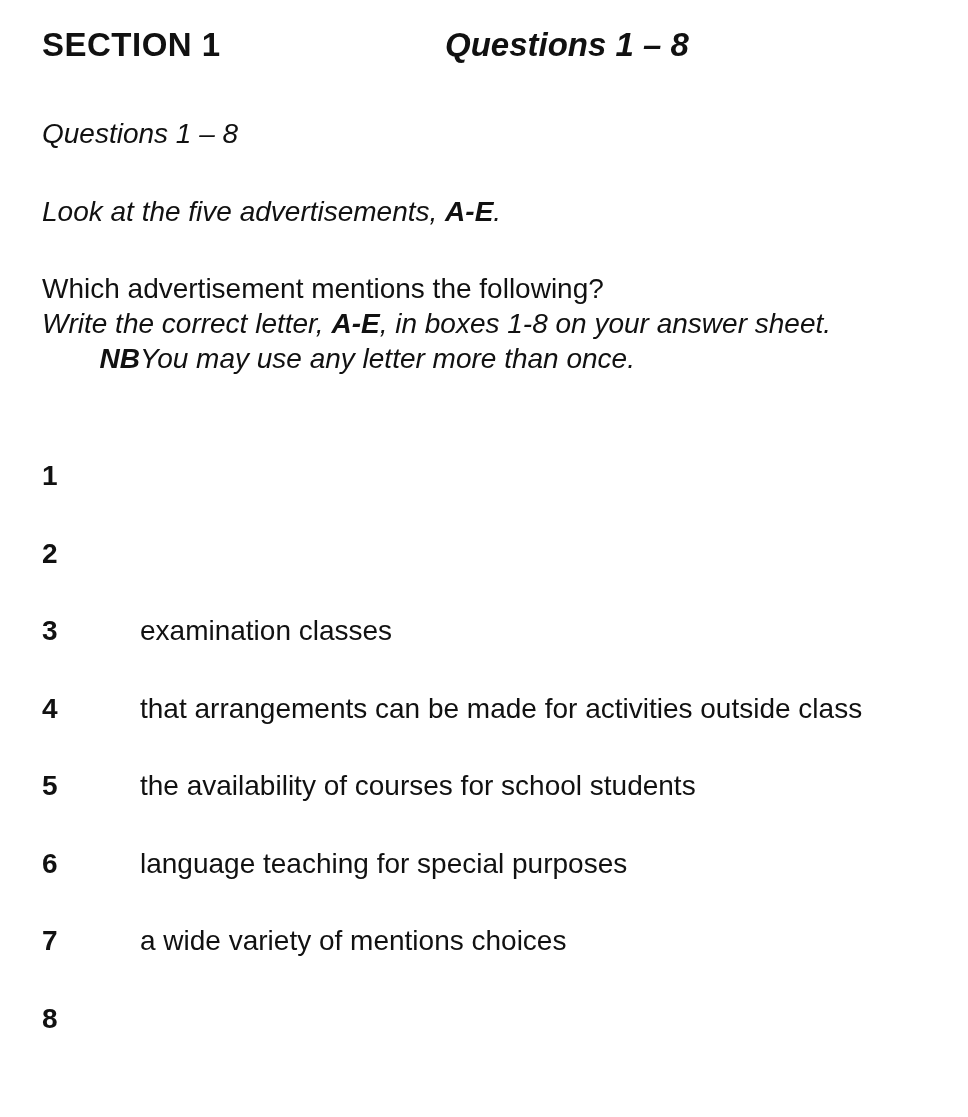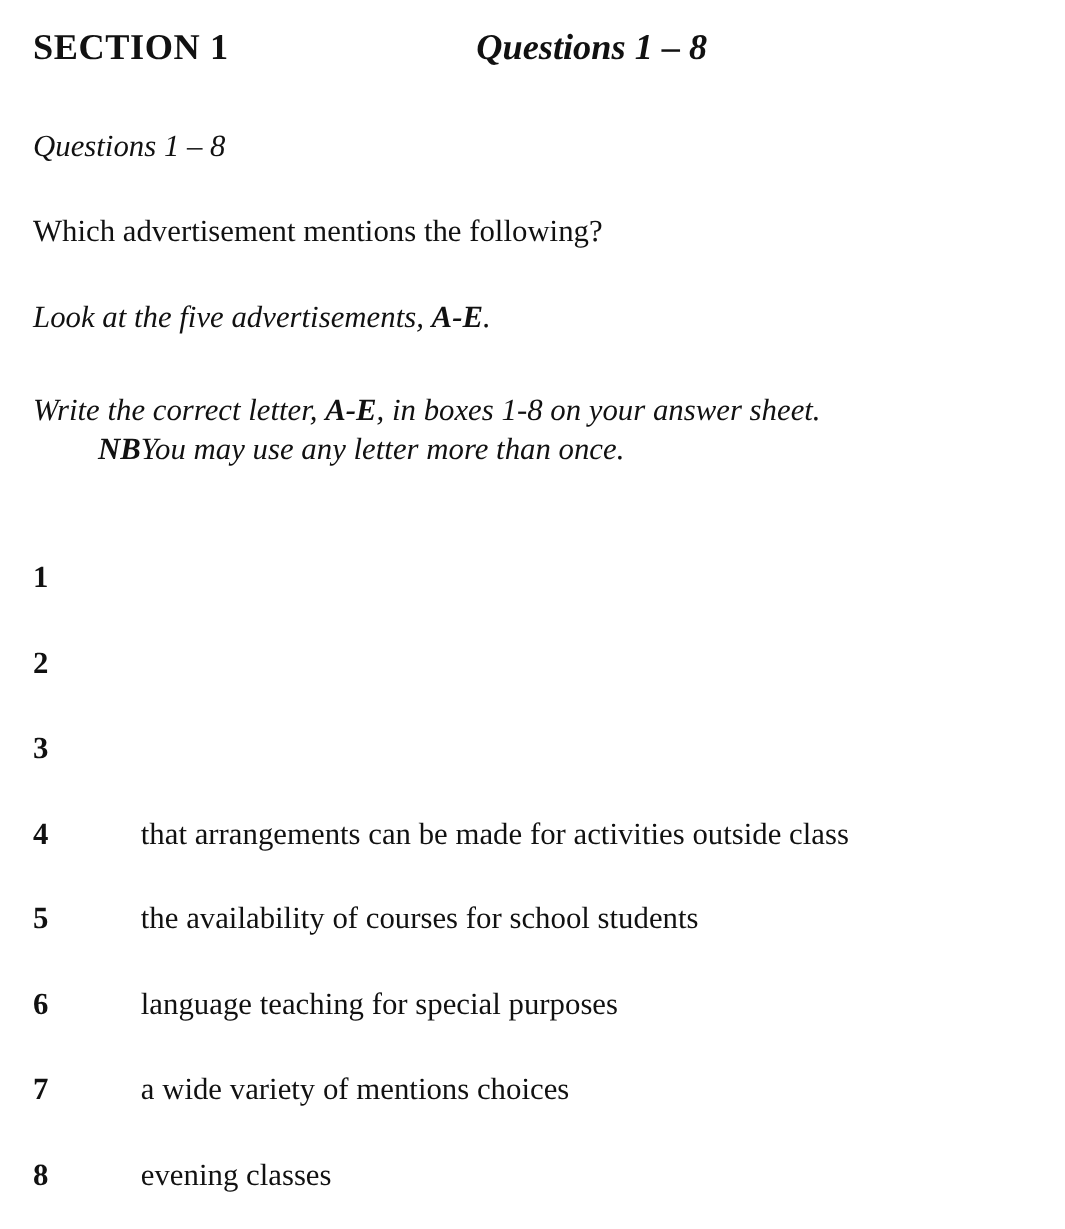--- a/index.html
+++ b/index.html
@@ -12,22 +12,21 @@
     height: 1117px;
     font-family: "Liberation Sans", sans-serif;
     color: #111111;
     overflow: hidden;
   }
   .page {
     position: relative;
     width: 968px;
     height: 1023px;
     box-sizing: border-box;
-    padding: 26px 20px 0 30px;
-    font-family: Liberation Serif, serif;
+    padding: 26px 20px 0 42px;
   }
   .header-row {
     position: relative;
     height: 40px;
   }
   .section-title {
     font-size: 33px;
     font-weight: bold;
     letter-spacing: 0.5px;
     display: inline-block;
@@ -42,21 +41,21 @@
   }
   .para {
     font-size: 28px;
     line-height: 35px;
   }
   .italic { font-style: italic; }
   .bold   { font-weight: bold; }
   .subtitle        { margin-top: 50px; }
   .look-line       { margin-top: 43px; }
   .which-line      { margin-top: 42px; }
-  .write-block     { margin-top: 50px; }
+  .write-block     { }
   .nb-line .nb-label {
     display: inline-block;
     width: 98px;
     font-weight: bold;
     font-style: italic;
     text-align: right;
   }
   .questions-list {
     margin-top: 83px;
   }
@@ -79,25 +78,25 @@
 
 <div class="page">
 
   <div class="header-row">
     <span class="section-title">SECTION 1</span>
     <span class="questions-range-title">Questions 1 – 8</span>
   </div>
 
   <div class="para italic subtitle">Questions 1 – 8</div>
 
-  <div class="para which-line">Which advertisement mentions the following?</div>
-
   <div class="para italic look-line">
     <span>Look at the five advertisements, </span><span class="bold">A-E</span><span>.</span>
   </div>
+
+  <div class="para which-line">Which advertisement mentions the following?</div>
 
   <div class="write-block">
     <div class="para italic">
       <span>Write the correct letter, </span><span class="bold">A-E</span><span>, in boxes 1-8 on your answer sheet.</span>
     </div>
     <div class="para nb-line">
       <span class="nb-label">NB</span><span class="italic">You may use any letter more than once.</span>
     </div>
   </div>
 
@@ -106,20 +105,21 @@
     <div class="q-row">
       <span class="q-num">1</span>
     </div>
 
     <div class="q-row">
       <span class="q-num">2</span>
     </div>
 
     <div class="q-row">
       <span class="q-num">3</span>
+      <span class="q-text">examination classes</span>
     </div>
 
     <div class="q-row">
       <span class="q-num">4</span>
       <span class="q-text">that arrangements can be made for activities outside class</span>
     </div>
 
     <div class="q-row">
       <span class="q-num">5</span>
       <span class="q-text">the availability of courses for school students</span>
@@ -130,18 +130,17 @@
       <span class="q-text">language teaching for special purposes</span>
     </div>
 
     <div class="q-row">
       <span class="q-num">7</span>
       <span class="q-text">a wide variety of mentions choices</span>
     </div>
 
     <div class="q-row">
       <span class="q-num">8</span>
-      <span class="q-text">evening classes</span>
     </div>
 
   </div>
 
 </div>
 
 </body></html>

